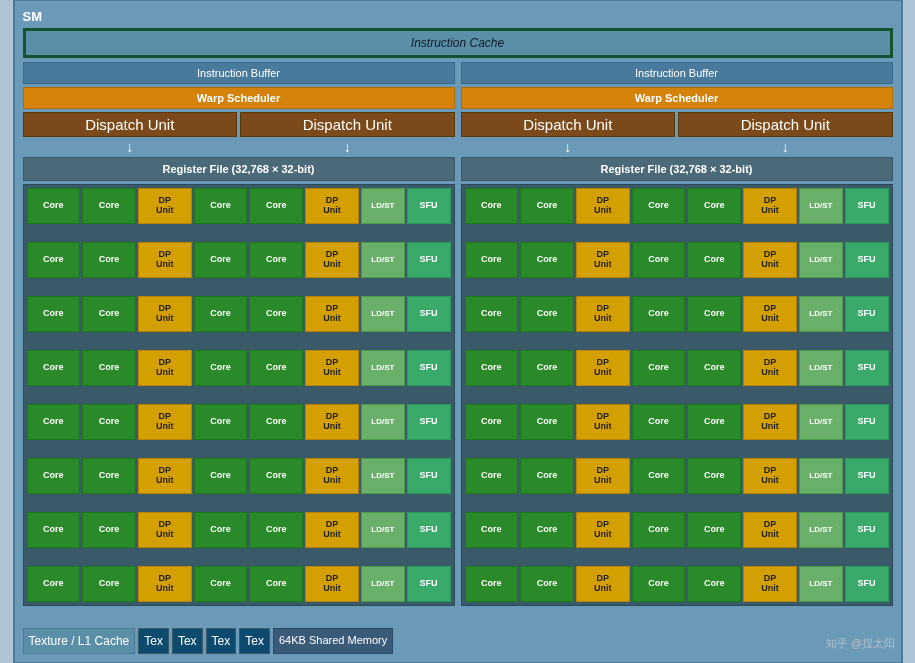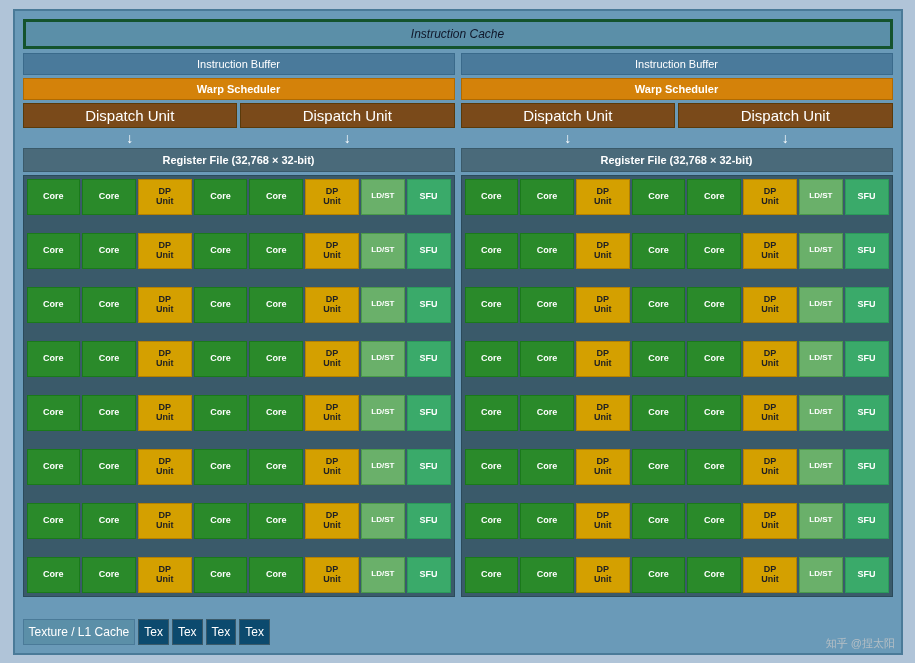--- a/index.html
+++ b/index.html
@@ -187,20 +187,21 @@
       bottom: 10px;
       right: 20px;
       color: rgba(255,255,255,0.7);
       font-size: 10px;
     }
   </style>
 </head>
 <body>
 
 <div class="sm-container">
+  <div class="sm-label">SM</div>
 
   <div class="instruction-cache">Instruction Cache</div>
 
   <div class="two-columns">
 
     <div class="half">
       <div class="instruction-buffer">Instruction Buffer</div>
       <div class="warp-scheduler">Warp Scheduler</div>
       <div class="dispatch-row">
         <div class="dispatch-unit">Dispatch Unit</div>
@@ -409,16 +410,17 @@
   </div>
 
   <div class="bottom-section">
     <div class="texture-cache">Texture / L1 Cache</div>
     <div class="tex-row">
       <div class="tex-unit">Tex</div>
       <div class="tex-unit">Tex</div>
       <div class="tex-unit">Tex</div>
       <div class="tex-unit">Tex</div>
     </div>
+    <div class="shared-memory">64KB Shared Memory</div>
   </div>
 </div>
 
 <div class="watermark" style="position:fixed;bottom:12px;right:20px;color:rgba(200,200,200,0.8);font-size:11px;">知乎 @捏太阳</div>
 
 </body></html>

